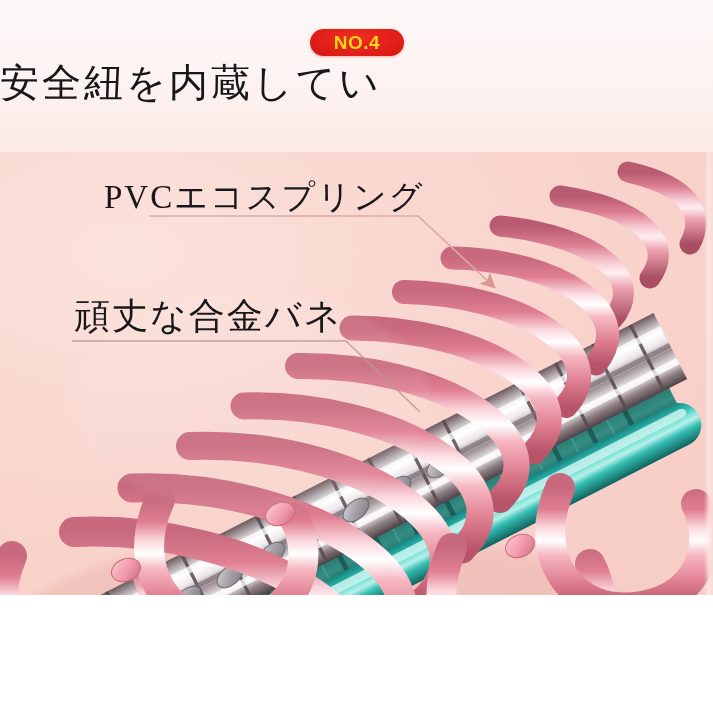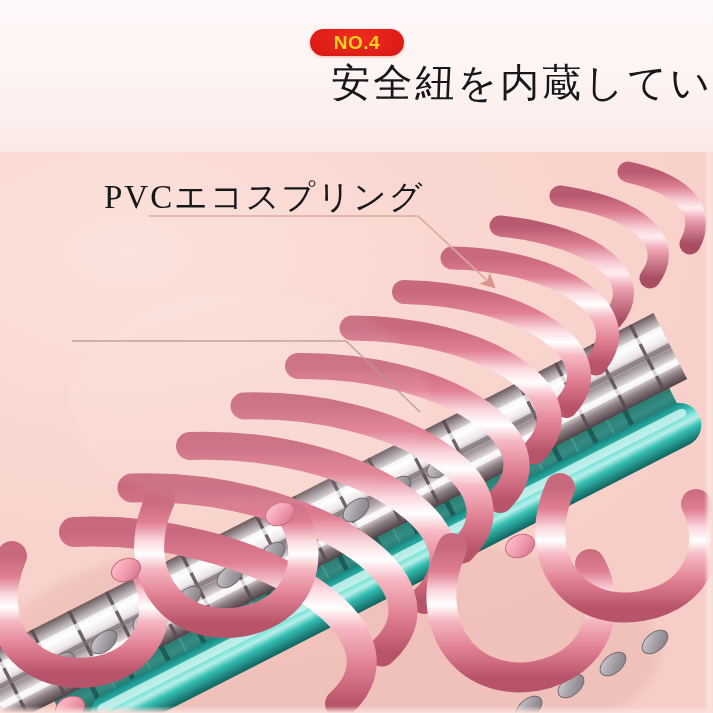--- a/index.html
+++ b/index.html
@@ -1,20 +1,20 @@
 <!DOCTYPE html>
 <html><head>
 <meta charset="utf-8">
 <style>
   html,body{margin:0;padding:0;background:#fff;}
   body{font-family:"Liberation Sans","DejaVu Sans",sans-serif;}
 
   #page{
     position:relative;
-    width:713px;height:713px;
+    width:713px;height:595px;
     overflow:hidden;
     background:#15803d;
   }
 
   
   .header-band{
     position:absolute;left:0;top:0;width:713px;height:152px;
     background:linear-gradient(180deg,#fdf7f7 0%,#fdf5f4 40%,#fcf0ee 70%,#fbe9e5 100%);
   }
 
@@ -30,21 +30,21 @@
     font-size:19px;font-weight:bold;
     color:#ffd21e;
     letter-spacing:.5px;
     text-shadow:0 1px 0 rgba(150,60,0,.45);
     font-family:"Liberation Sans",sans-serif;
     line-height:1;
   }
 
   .headline{
     position:absolute;left:0;top:56px;width:713px;
-    text-align:right;
+    text-align:left;
     font-size:39px;
     color:#17171a;
     letter-spacing:3px;
     font-family:"DejaVu Sans","Liberation Sans",sans-serif;
     white-space:nowrap;
   }
 
   
   .photo{
     position:absolute;left:0;top:152px;width:713px;height:561px;
@@ -320,14 +320,15 @@
       <path d="M149 216 L418 216 L492 285" fill="none" stroke="#dba9a4" stroke-width="1.7" marker-end="url(#arrowPink)"></path>
     </g>
 
     <g>
       <path d="M72 341 L346 341 L420 412" fill="none" stroke="#b89a92" stroke-width="1.6" opacity=".85"></path>
     </g>
   </svg>
 
   <div class="label label-pvc">PVCエコスプリング</div>
 
+  <div class="label label-spring">頑丈な合金バネ</div>
 
 </div>
 
 </body></html>

